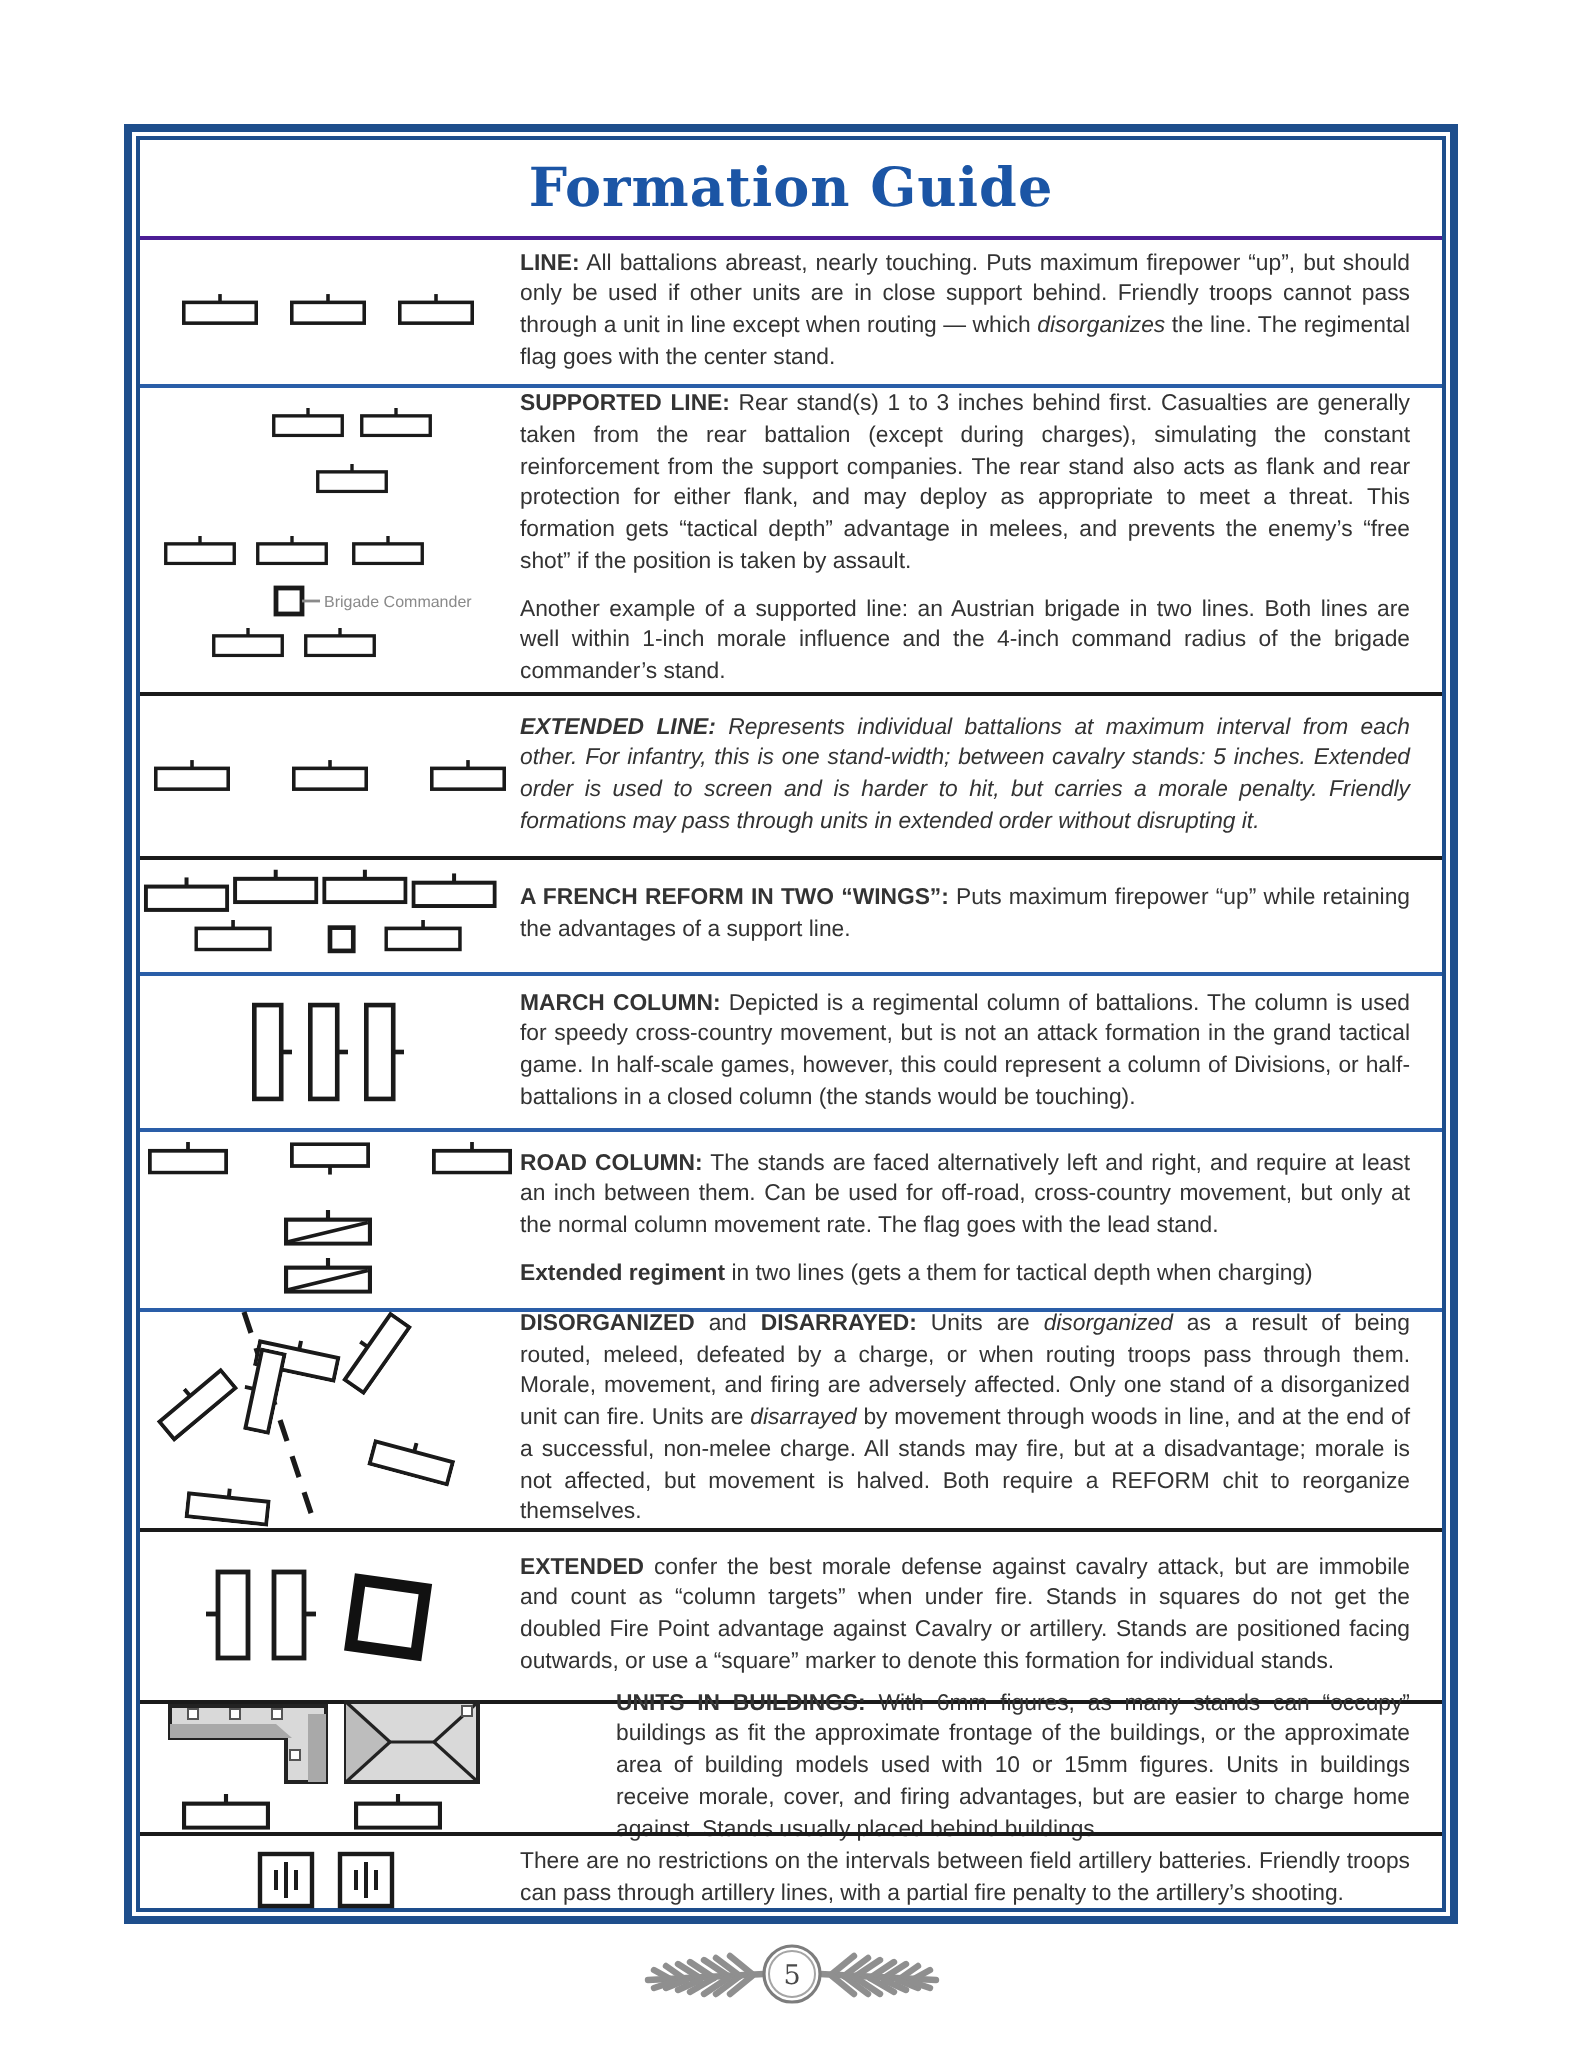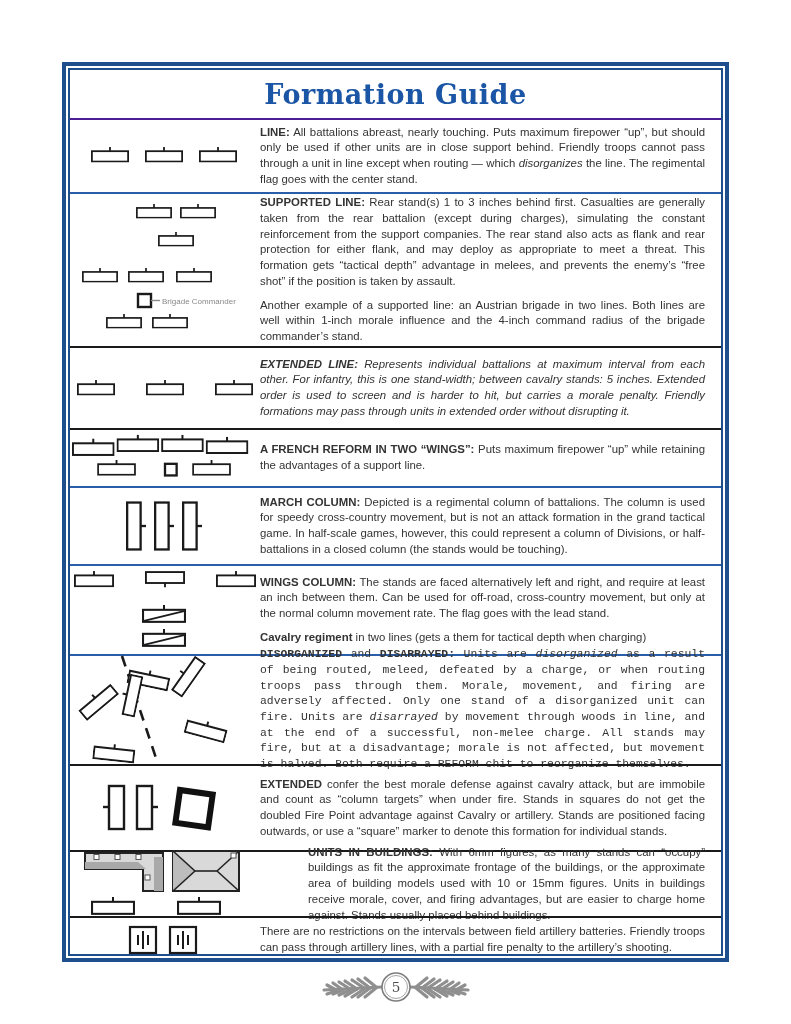--- a/index.html
+++ b/index.html
@@ -27,21 +27,21 @@
 
   .divider{height:0;border-top:2px solid #2a5ea8;}
   .div-black{border-top:2.5px solid #1a1a1a;}
 
   .s-line{min-height:72px;}
   .s-supported{min-height:152px;}
   .s-extended{min-height:80px;font-style:italic;}
   .s-french{min-height:56px;}
   .s-march{min-height:76px;}
   .s-road{min-height:88px;}
-  .s-disorg{min-height:108px;font-family:Liberation Mono, monospace;}
+  .s-disorg{min-height:108px;}
   .s-squares{min-height:84px;}
   .s-buildings{min-height:64px;gap:48px;}
   .s-artillery{flex:1;border-radius:16px;}
 
   .footer-ornament{position:absolute;left:50%;top:966px;transform:translateX(-50%);}
 
   .diag-label{font-family:"Liberation Sans",sans-serif;font-size:8px;fill:#8a8a8a;}
 </style>
 </head>
 <body>
@@ -162,22 +162,22 @@
             <use href="#stand-h" x="2" y="4" width="40" height="16.3"></use>
             <g transform="rotate(180 93 12.2)">
               <use href="#stand-h" x="73" y="4" width="40" height="16.3"></use>
             </g>
             <use href="#stand-h" x="144" y="4" width="40" height="16.3"></use>
             <use href="#cav-stand" x="70" y="38" width="44" height="17.9"></use>
             <use href="#cav-stand" x="70" y="62" width="44" height="17.9"></use>
           </svg>
         </div>
         <div class="text-col">
-          <p><span class="seg-b">WINGS COLUMN:</span><span> The stands are faced alternatively left and right, and require at least an inch between them. Can be used for off-road, cross-country movement, but only at the normal column movement rate. The flag goes with the lead stand.</span></p>
-          <p><span class="seg-b">Cavalry regiment</span><span> in two lines (gets a them for tactical depth when charging)</span></p>
+          <p><span class="seg-b">ROAD COLUMN:</span><span> The stands are faced alternatively left and right, and require at least an inch between them. Can be used for off-road, cross-country movement, but only at the normal column movement rate. The flag goes with the lead stand.</span></p>
+          <p><span class="seg-b">Extended regiment</span><span> in two lines (gets a them for tactical depth when charging)</span></p>
         </div>
       </div>
       <div class="divider"></div>
 
       <div class="section s-disorg">
         <div class="diagram-col">
           <svg width="186" height="112" viewBox="0 0 186 112">
             <line x1="50" y1="2" x2="84" y2="104" stroke="#1a1a1a" stroke-width="2.6" stroke-dasharray="11,8"></line>
             <g transform="translate(58,12) rotate(12)">
                 <use href="#stand-h" width="42" height="17.1"></use>

